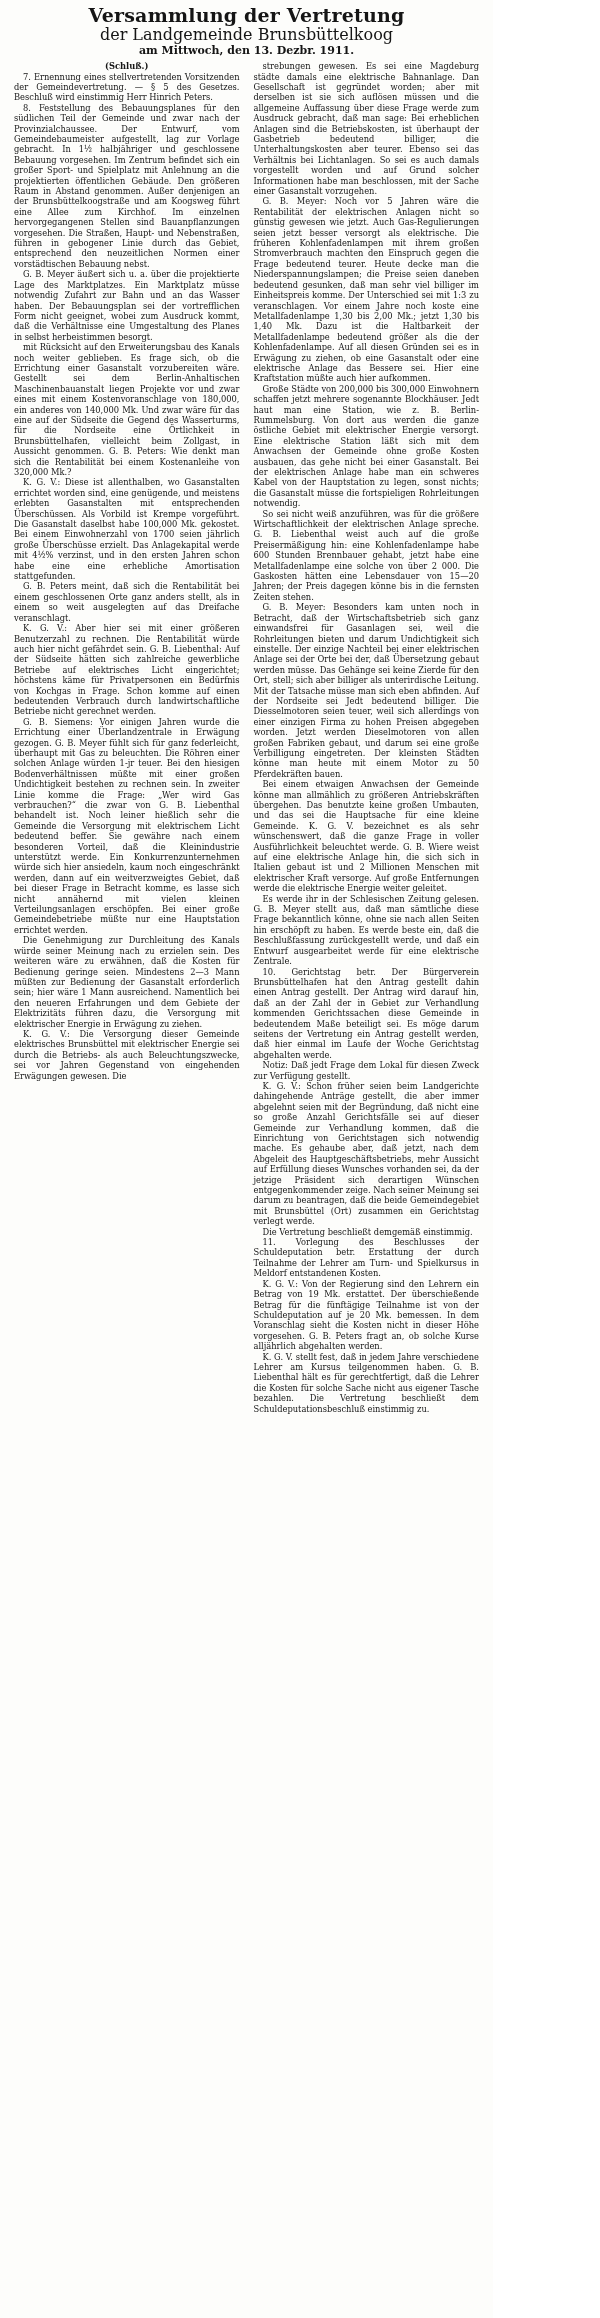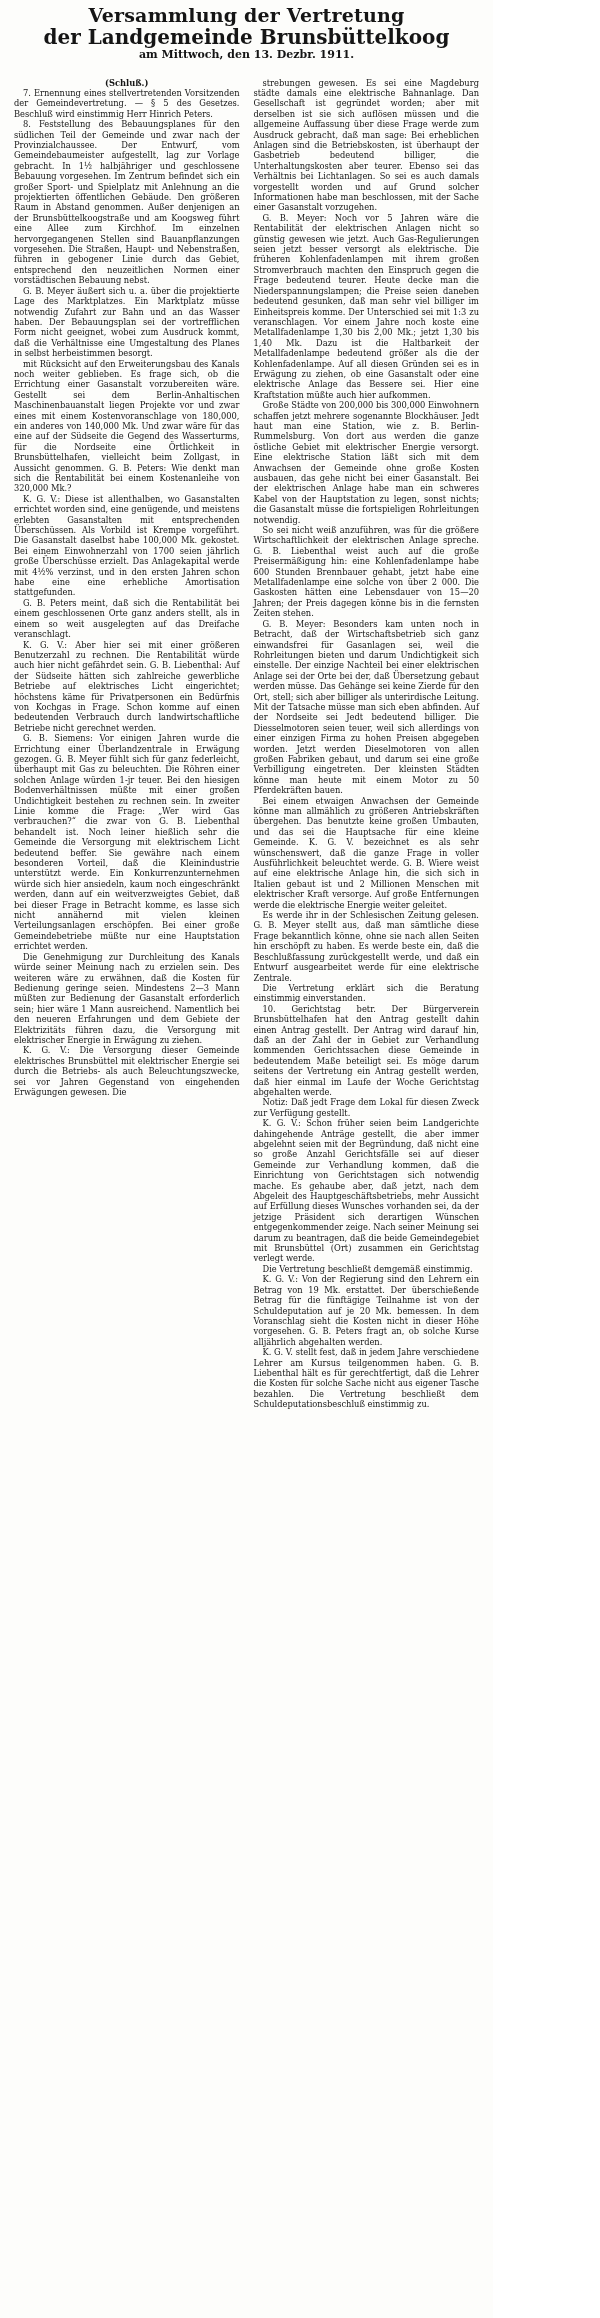--- a/index.html
+++ b/index.html
@@ -28,35 +28,35 @@
   }
   .masthead .line1 {
     font-family: "DejaVu Serif", serif;
     font-weight: bold;
     font-size: 19px;
     letter-spacing: 0.2px;
     line-height: 1.05;
   }
   .masthead .line2 {
     font-family: "DejaVu Serif", serif;
-    font-weight: bold;
-    font-size: 20px;
+    font-weight: normal;
+    font-size: 16px;
     line-height: 1.1;
   }
   .masthead .line3 {
     font-family: "DejaVu Serif", serif;
     font-weight: bold;
     font-size: 11px;
     line-height: 1.15;
     margin-top: 1px;
   }
   .columns {
     display: flex;
     gap: 14px;
-    margin-top: 16px;
+    margin-top: 4px;
   }
   .col {
     width: 278px;
     font-size: 8.3px;
     line-height: 1.255;
     text-align: justify;
     text-justify: inter-word;
     hyphens: auto;
     -webkit-hyphens: auto;
   }
@@ -100,24 +100,24 @@
     </div>
 
     <div class="col">
       <p>strebungen gewesen. Es sei eine Magdeburg städte damals eine elektrische Bahnanlage. Dan Gesellschaft ist gegründet worden; aber mit derselben ist sie sich auflösen müssen und die allgemeine Auffassung über diese Frage werde zum Ausdruck gebracht, daß man sage: Bei erheblichen Anlagen sind die Betriebskosten, ist überhaupt der Gasbetrieb bedeutend billiger, die Unterhaltungskosten aber teurer. Ebenso sei das Verhältnis bei Lichtanlagen. So sei es auch damals vorgestellt worden und auf Grund solcher Informationen habe man beschlossen, mit der Sache einer Gasanstalt vorzugehen.</p>
       <p>G. B. Meyer: Noch vor 5 Jahren wäre die Rentabilität der elektrischen Anlagen nicht so günstig gewesen wie jetzt. Auch Gas-Regulierungen seien jetzt besser versorgt als elektrische. Die früheren Kohlenfadenlampen mit ihrem großen Stromverbrauch machten den Einspruch gegen die Frage bedeutend teurer. Heute decke man die Niederspannungslampen; die Preise seien daneben bedeutend gesunken, daß man sehr viel billiger im Einheitspreis komme. Der Unterschied sei mit 1:3 zu veranschlagen. Vor einem Jahre noch koste eine Metallfadenlampe 1,30 bis 2,00 Mk.; jetzt 1,30 bis 1,40 Mk. Dazu ist die Haltbarkeit der Metallfadenlampe bedeutend größer als die der Kohlenfadenlampe. Auf all diesen Gründen sei es in Erwägung zu ziehen, ob eine Gasanstalt oder eine elektrische Anlage das Bessere sei. Hier eine Kraftstation müßte auch hier aufkommen.</p>
       <p>Große Städte von 200,000 bis 300,000 Einwohnern schaffen jetzt mehrere sogenannte Blockhäuser. Jedt haut man eine Station, wie z. B. Berlin-Rummelsburg. Von dort aus werden die ganze östliche Gebiet mit elektrischer Energie versorgt. Eine elektrische Station läßt sich mit dem Anwachsen der Gemeinde ohne große Kosten ausbauen, das gehe nicht bei einer Gasanstalt. Bei der elektrischen Anlage habe man ein schweres Kabel von der Hauptstation zu legen, sonst nichts; die Gasanstalt müsse die fortspieligen Rohrleitungen notwendig.</p>
       <p>So sei nicht weiß anzuführen, was für die größere Wirtschaftlichkeit der elektrischen Anlage spreche. G. B. Liebenthal weist auch auf die große Preisermäßigung hin: eine Kohlenfadenlampe habe 600 Stunden Brennbauer gehabt, jetzt habe eine Metallfadenlampe eine solche von über 2 000. Die Gaskosten hätten eine Lebensdauer von 15—20 Jahren; der Preis dagegen könne bis in die fernsten Zeiten stehen.</p>
       <p>G. B. Meyer: Besonders kam unten noch in Betracht, daß der Wirtschaftsbetrieb sich ganz einwandsfrei für Gasanlagen sei, weil die Rohrleitungen bieten und darum Undichtigkeit sich einstelle. Der einzige Nachteil bei einer elektrischen Anlage sei der Orte bei der, daß Übersetzung gebaut werden müsse. Das Gehänge sei keine Zierde für den Ort, stell; sich aber billiger als unterirdische Leitung. Mit der Tatsache müsse man sich eben abfinden. Auf der Nordseite sei Jedt bedeutend billiger. Die Diesselmotoren seien teuer, weil sich allerdings von einer einzigen Firma zu hohen Preisen abgegeben worden. Jetzt werden Dieselmotoren von allen großen Fabriken gebaut, und darum sei eine große Verbilligung eingetreten. Der kleinsten Städten könne man heute mit einem Motor zu 50 Pferdekräften bauen.</p>
       <p>Bei einem etwaigen Anwachsen der Gemeinde könne man allmählich zu größeren Antriebskräften übergehen. Das benutzte keine großen Umbauten, und das sei die Hauptsache für eine kleine Gemeinde. K. G. V. bezeichnet es als sehr wünschenswert, daß die ganze Frage in voller Ausführlichkeit beleuchtet werde. G. B. Wiere weist auf eine elektrische Anlage hin, die sich sich in Italien gebaut ist und 2 Millionen Menschen mit elektrischer Kraft versorge. Auf große Entfernungen werde die elektrische Energie weiter geleitet.</p>
       <p>Es werde ihr in der Schlesischen Zeitung gelesen. G. B. Meyer stellt aus, daß man sämtliche diese Frage bekanntlich könne, ohne sie nach allen Seiten hin erschöpft zu haben. Es werde beste ein, daß die Beschlußfassung zurückgestellt werde, und daß ein Entwurf ausgearbeitet werde für eine elektrische Zentrale.</p>
-      <p>Die Vertretung erklärt sich die Beratung einstimmig einverstanden.</p>
       <p>10. Gerichtstag betr. Der Bürgerverein Brunsbüttelhafen hat den Antrag gestellt dahin einen Antrag gestellt. Der Antrag wird darauf hin, daß an der Zahl der in Gebiet zur Verhandlung kommenden Gerichtssachen diese Gemeinde in bedeutendem Maße beteiligt sei. Es möge darum seitens der Vertretung ein Antrag gestellt werden, daß hier einmal im Laufe der Woche Gerichtstag abgehalten werde.</p>
       <p>Notiz: Daß jedt Frage dem Lokal für diesen Zweck zur Verfügung gestellt.</p>
       <p>K. G. V.: Schon früher seien beim Landgerichte dahingehende Anträge gestellt, die aber immer abgelehnt seien mit der Begründung, daß nicht eine so große Anzahl Gerichtsfälle sei auf dieser Gemeinde zur Verhandlung kommen, daß die Einrichtung von Gerichtstagen sich notwendig mache. Es gehaube aber, daß jetzt, nach dem Abgeleit des Hauptgeschäftsbetriebs, mehr Aussicht auf Erfüllung dieses Wunsches vorhanden sei, da der jetzige Präsident sich derartigen Wünschen entgegenkommender zeige. Nach seiner Meinung sei darum zu beantragen, daß die beide Gemeindegebiet mit Brunsbüttel (Ort) zusammen ein Gerichtstag verlegt werde.</p>
       <p>Die Vertretung beschließt demgemäß einstimmig.</p>
+      <p>11. Vorlegung des Beschlusses der Schuldeputation betr. Erstattung der durch Teilnahme der Lehrer am Turn- und Spielkursus in Meldorf entstandenen Kosten.</p>
       <p>K. G. V.: Von der Regierung sind den Lehrern ein Betrag von 19 Mk. erstattet. Der überschießende Betrag für die fünftägige Teilnahme ist von der Schuldeputation auf je 20 Mk. bemessen. In dem Voranschlag sieht die Kosten nicht in dieser Höhe vorgesehen. G. B. Peters fragt an, ob solche Kurse alljährlich abgehalten werden.</p>
       <p>K. G. V. stellt fest, daß in jedem Jahre verschiedene Lehrer am Kursus teilgenommen haben. G. B. Liebenthal hält es für gerechtfertigt, daß die Lehrer die Kosten für solche Sache nicht aus eigener Tasche bezahlen. Die Vertretung beschließt dem Schuldeputationsbeschluß einstimmig zu.</p>
       <p></p>
     </div>
 
   </div>
 </div>
 
 </body></html>

